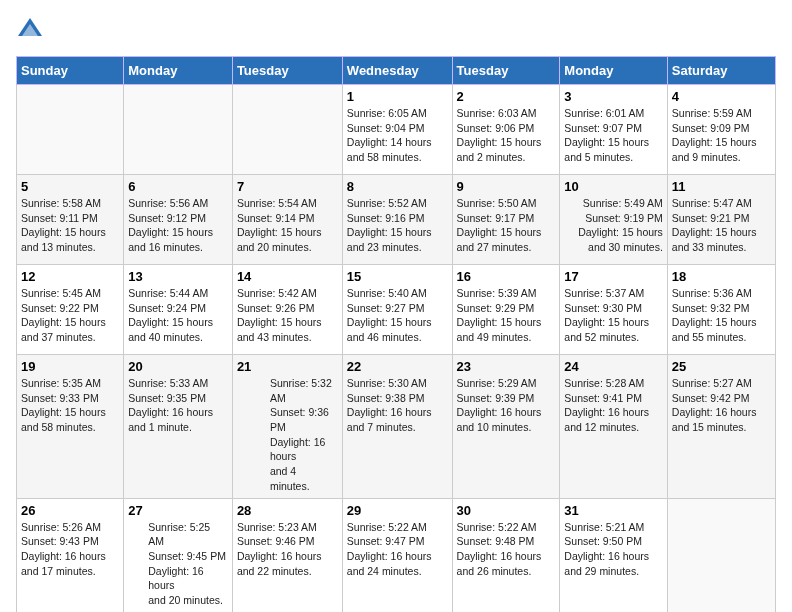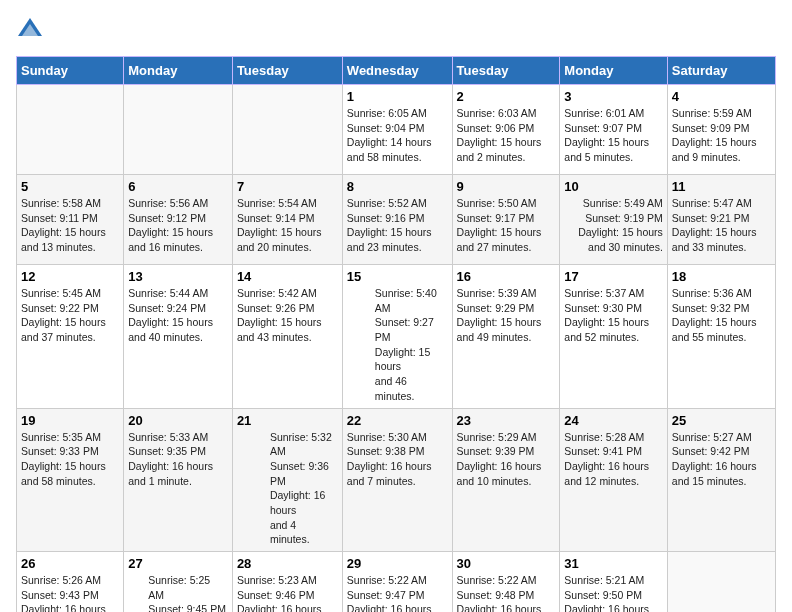--- a/index.html
+++ b/index.html
@@ -229,21 +229,21 @@
         </td>
         <td>
           <span class="day-num">14</span>
           <div class="day-info" style="white-space: pre-line;">Sunrise: 5:42 AM
 Sunset: 9:26 PM
 Daylight: 15 hours
 and 43 minutes.</div>
         </td>
         <td>
           <span class="day-num">15</span>
-          <div class="day-info" style="white-space: pre-line; margin-left: 28px;">Sunrise: 5:40 AM
+          <div class="day-info" style="white-space: pre-line;">Sunrise: 5:40 AM
 Sunset: 9:27 PM
 Daylight: 15 hours
 and 46 minutes.</div>
         </td>
         <td>
           <span class="day-num">16</span>
           <div class="day-info" style="white-space: pre-line;">Sunrise: 5:39 AM
 Sunset: 9:29 PM
 Daylight: 15 hours
 and 49 minutes.</div>

